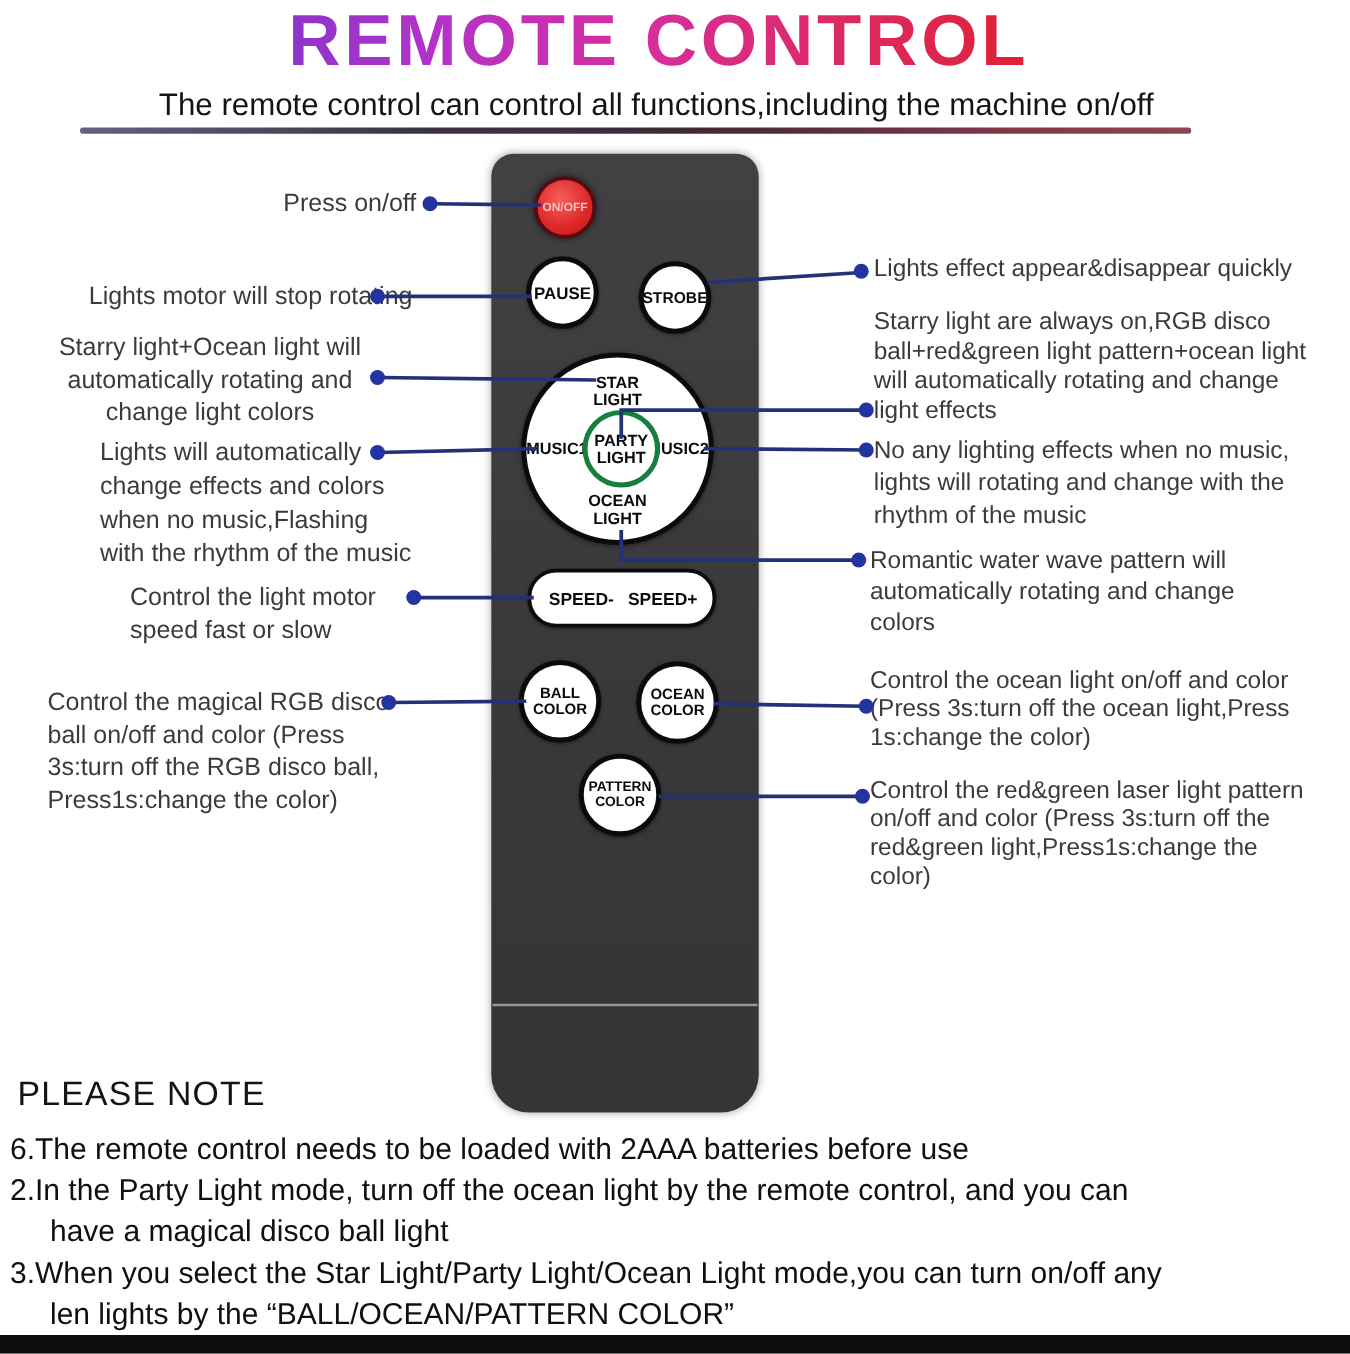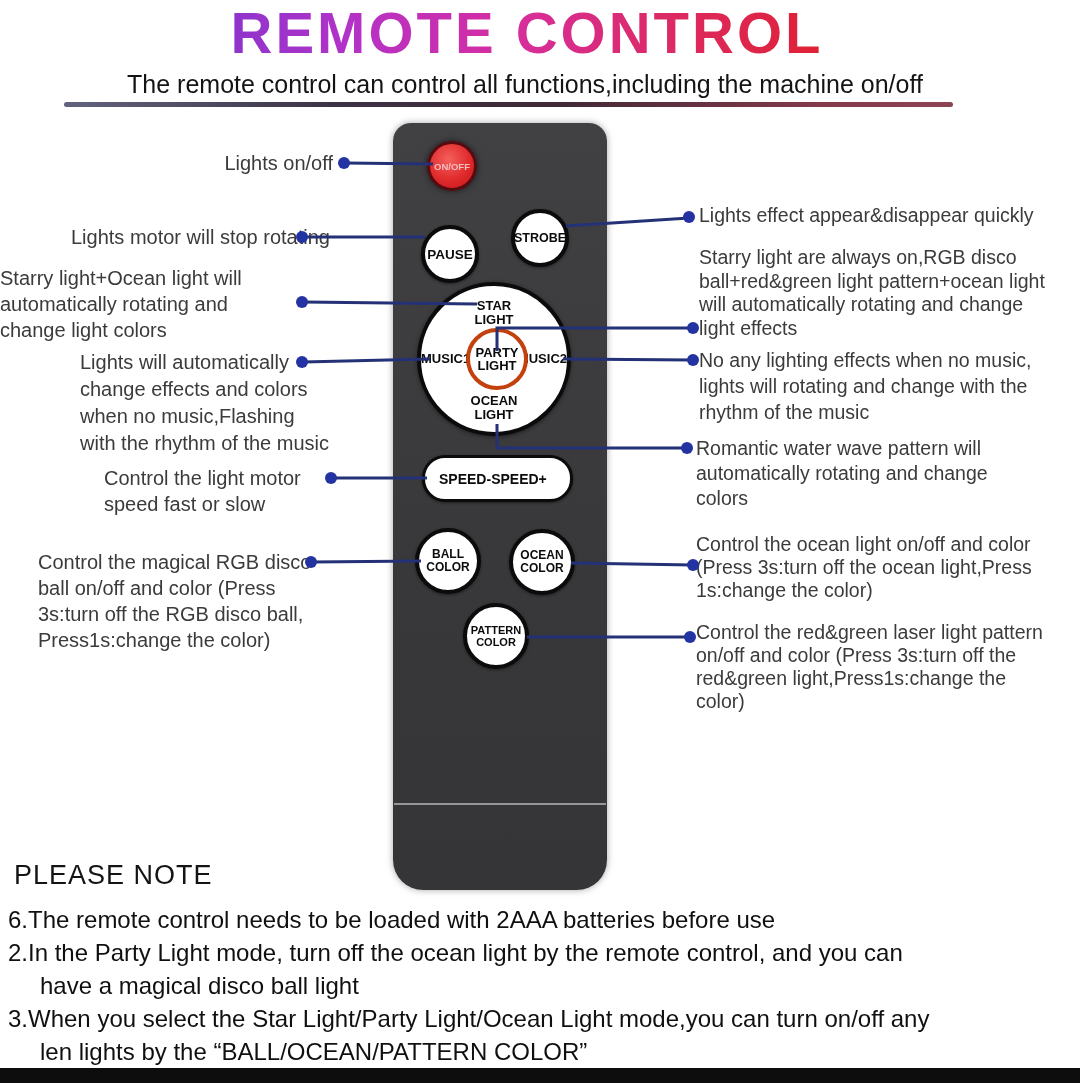--- a/index.html
+++ b/index.html
@@ -40,42 +40,42 @@
     display:flex;align-items:center;justify-content:center;
     font-weight:bold;color:#0b0b0b;text-align:center;white-space:pre-line;
     box-shadow:0 1px 3px rgba(0,0,0,0.45);
   }
   .power{
     left:34px;top:18px;width:50px;height:50px;
     background:radial-gradient(circle at 42% 35%,#f4605c 0%,#e02a2c 55%,#c01418 100%);
     border:3px solid #550b0f;color:#f4bfc1;font-size:9.5px;letter-spacing:0;
     box-shadow:0 0 6px rgba(0,0,0,0.6);
   }
-  .pause{left:28px;top:102px;width:58px;height:58px;font-size:13.5px;}
+  .pause{left:28px;top:82px;width:58px;height:58px;font-size:13.5px;}
   .strobe{left:118px;top:86px;width:58px;height:58px;font-size:12.5px;}
   .dial{
     position:absolute;box-sizing:border-box;left:24px;top:159px;width:154px;height:154px;
     background:#ffffff;border:4px solid #0b0b0b;border-radius:50%;
     box-shadow:0 1px 4px rgba(0,0,0,0.45);
   }
   .dial-label{position:absolute;font-weight:bold;color:#0b0b0b;font-size:13px;line-height:13.5px;white-space:pre-line;text-align:center;}
   .dial-top{top:13px;left:0;right:0;}
   .dial-bottom{bottom:11px;left:0;right:0;}
   .dial-left{left:0px;top:50%;transform:translateY(-50%);}
   .dial-right{right:0px;top:50%;transform:translateY(-50%);}
   .inner-circle{
     position:absolute;box-sizing:border-box;left:45px;top:42px;width:62px;height:62px;
-    background:#fff;border:4px solid #c2410c;border-radius:50%;
+    background:#fff;border:4px solid #15803d;border-radius:50%;
     display:flex;align-items:center;justify-content:center;
     font-weight:bold;font-size:13px;line-height:13.5px;white-space:pre-line;text-align:center;color:#0b0b0b;
   }
   .speed{
     position:absolute;box-sizing:border-box;left:29px;top:332px;width:151px;height:47px;
     background:#fff;border:3px solid #0b0b0b;border-radius:23px;
-    display:flex;align-items:center;justify-content:flex-start;
+    display:flex;align-items:center;justify-content:space-between;
     font-weight:bold;font-size:14px;color:#0b0b0b;
     padding:0 12px 0 14px;box-shadow:0 1px 3px rgba(0,0,0,0.45);
   }
   .ball{left:22px;top:405px;width:66px;height:66px;font-size:12px;line-height:13px;}
   .oceanc{left:116px;top:406px;width:66px;height:66px;font-size:12px;line-height:13px;}
   .patternc{left:70px;top:480px;width:66px;height:66px;font-size:11px;line-height:12.5px;}
   
   .callout{
     position:absolute;color:#3b3b3b;font-size:20px;line-height:26px;
     white-space:pre-line;z-index:2;
@@ -121,23 +121,23 @@
   <div class="rbtn ball">BALL
 COLOR</div>
   <div class="rbtn oceanc">OCEAN
 COLOR</div>
   <div class="rbtn patternc">PATTERN
 COLOR</div>
 
   <div class="seam"></div>
 </div>
 
-<div class="callout" style="left:0;top:150px;width:333px;text-align:right;">Lights on/off</div>
+<div class="callout" style="left:0;top:150px;width:333px;text-align:right;">Press on/off</div>
 <div class="callout" style="left:0;top:224px;width:330px;text-align:right;">Lights motor will stop rotating</div>
-<div class="callout" style="left:0;top:265px;width:336px;text-align:left;">Starry light+Ocean light will
+<div class="callout" style="left:0;top:265px;width:336px;text-align:center;">Starry light+Ocean light will
 automatically rotating and
 change light colors</div>
 <div class="callout" style="left:80px;top:349px;width:285px;line-height:27px;">Lights will automatically
 change effects and colors
 when no music,Flashing
 with the rhythm of the music</div>
 <div class="callout" style="left:104px;top:465px;width:240px;">Control the light motor
 speed fast or slow</div>
 <div class="callout" style="left:38px;top:549px;width:285px;">Control the magical RGB disco
 ball on/off and color (Press

